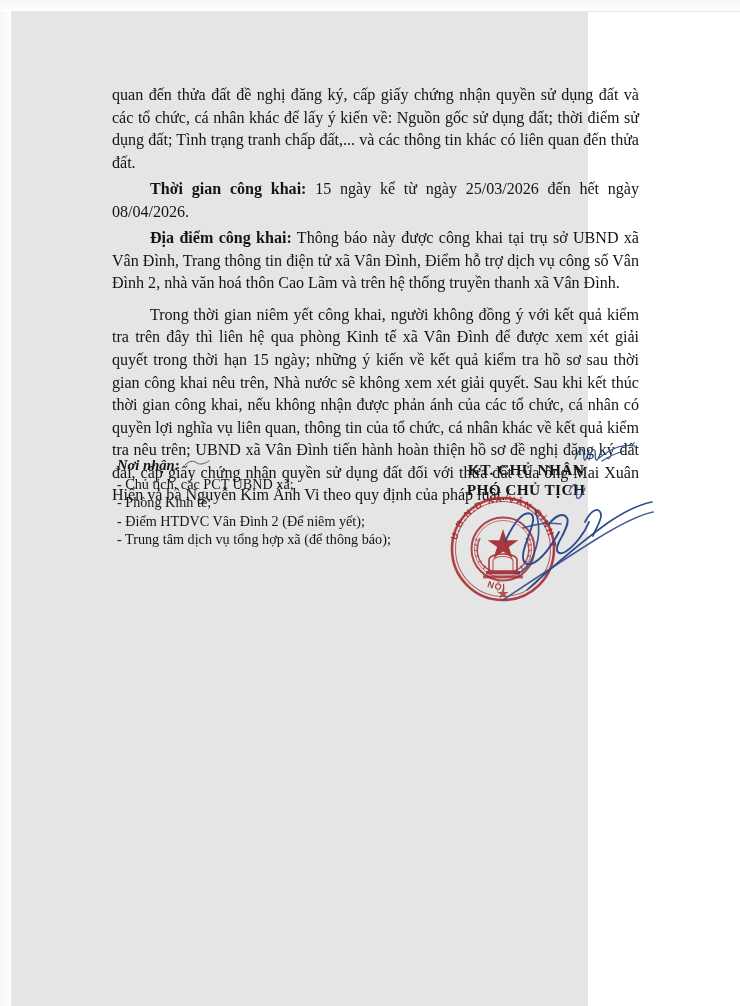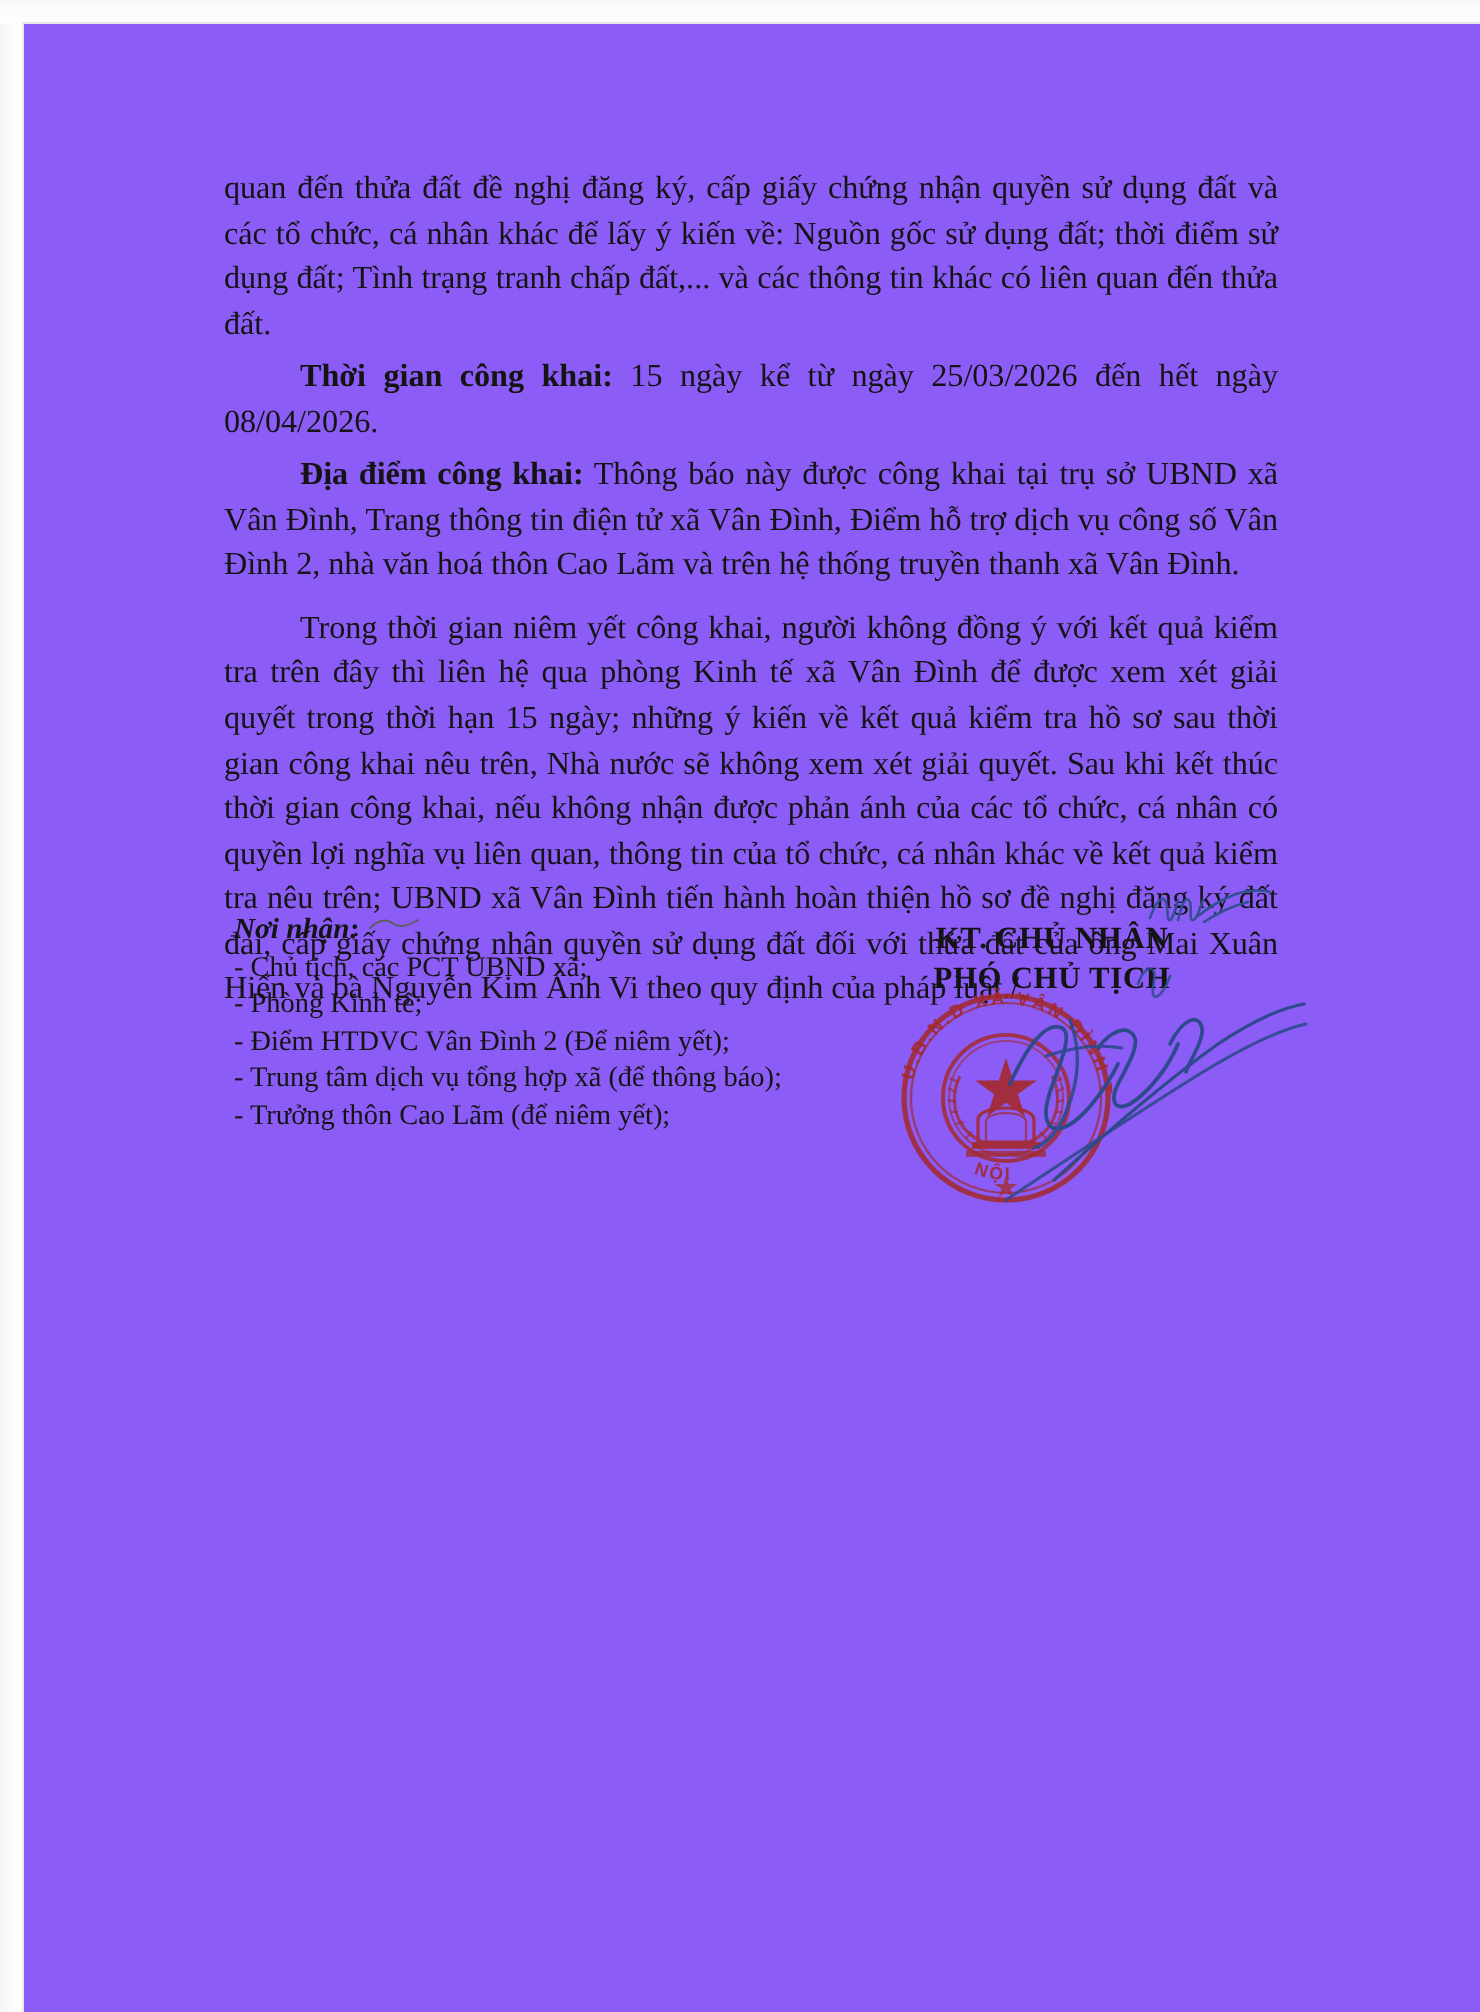--- a/index.html
+++ b/index.html
@@ -15,23 +15,23 @@
     color: #141414;
     overflow: hidden;
     position: relative;
   }
 
   
   #page-sheet {
     position: absolute;
     left: 0;
     top: 0;
-    width: 740px;
+    width: 588px;
     height: 1006px;
-    background: #8b5cf6;
+    background: #e5e5e5;
     box-sizing: border-box;
   }
   
   #scan-edge-top {
     position: absolute;
     left: 11px;
     top: 11px;
     width: 729px;
     height: 1px;
     background: #e8e8e8;
@@ -221,21 +221,20 @@
 
     <div id="recipients">
       <p id="recipients-title"><span>Nơi nhận:</span><svg class="title-paraph" viewBox="0 0 26 10">
             <path d="M1 7 C5 3, 9 2, 13 5 C16 7, 20 6, 25 3" fill="none" stroke="#5d5d5d" stroke-width="1" stroke-linecap="round"></path>
           </svg></p>
 
       <p class="recipient-item">- Chủ tịch, các PCT UBND xã;</p>
       <p class="recipient-item">- Phòng Kinh tế;</p>
       <p class="recipient-item">- Điểm HTDVC Vân Đình 2 (Để niêm yết);</p>
       <p class="recipient-item">- Trung tâm dịch vụ tổng hợp xã (để thông báo);</p>
-      <p class="recipient-item">- Trưởng thôn Cao Lãm (để niêm yết);</p>
     </div>
 
     <div id="signature-block">
       <div class="sig-line">KT. CHỦ NHÂN</div>
       <div class="sig-line">PHÓ CHỦ TỊCH</div>
     </div>
 
     <svg id="official-seal" viewBox="0 0 122 122">
       <defs>
         <path id="sealArcTop" d="M 14,61 A 47,47 0 0 1 108,61"></path>

